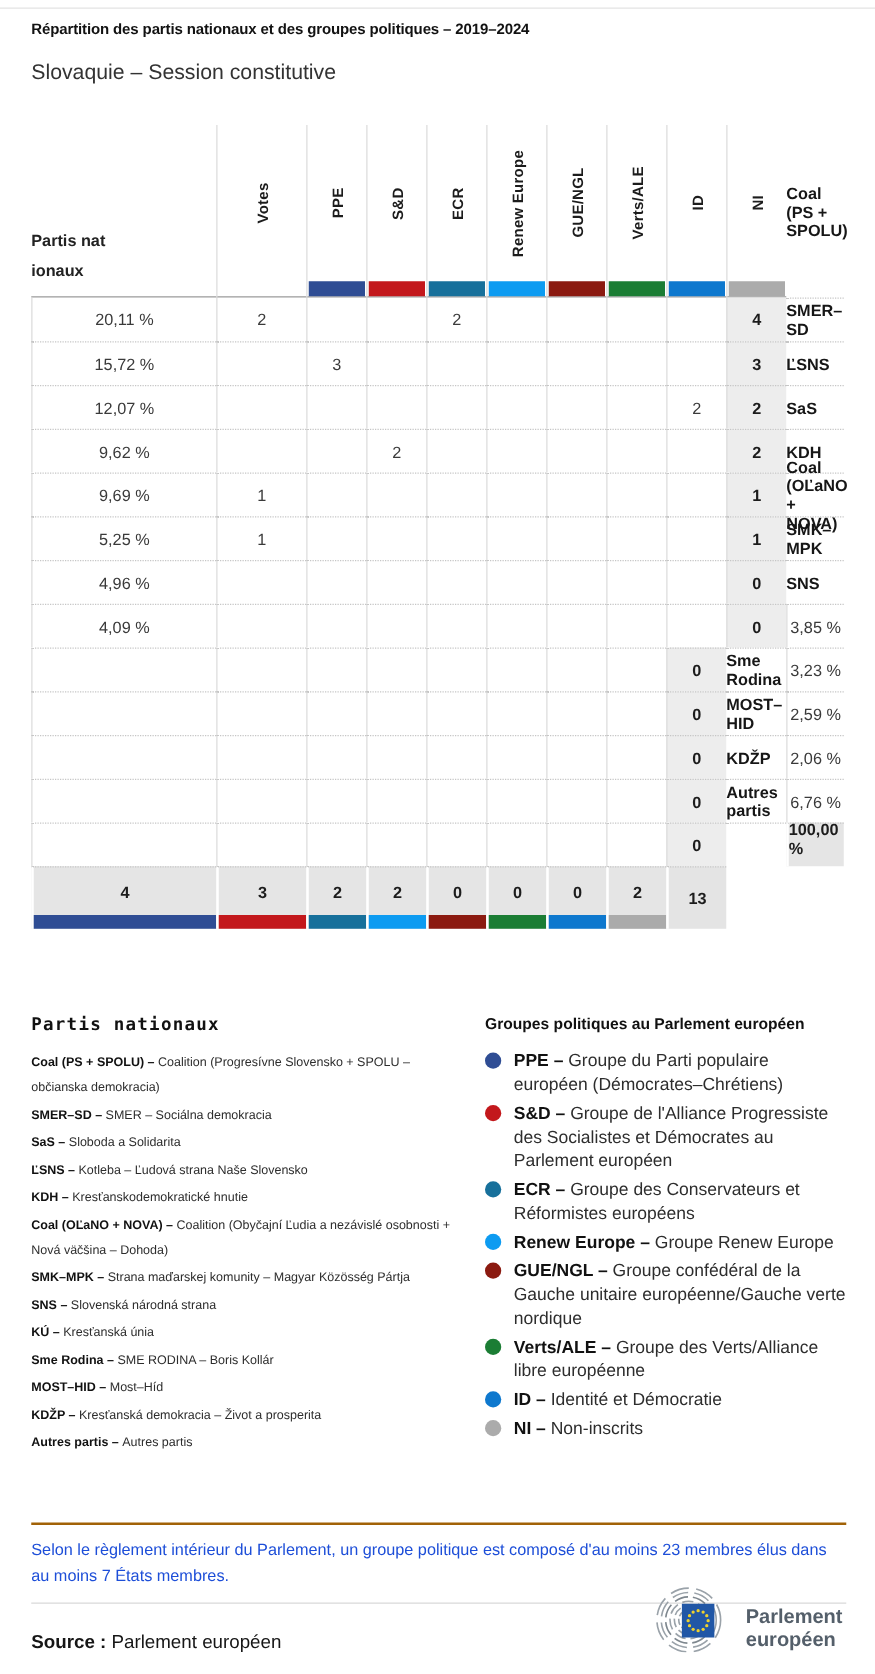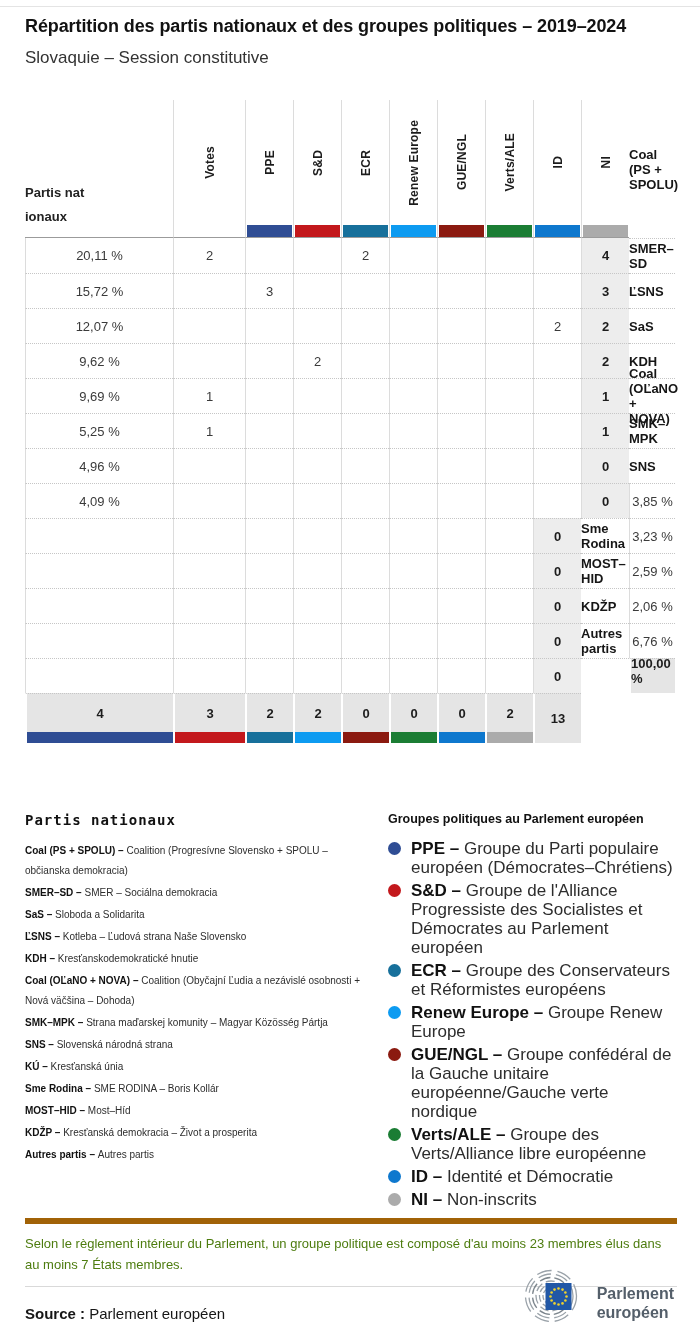--- a/index.html
+++ b/index.html
@@ -3,21 +3,21 @@
 <meta charset="utf-8">
 <style>
   * { box-sizing: border-box; }
   html,body { margin:0; padding:0; }
   body {
     width:700px; height:1339px; position:relative; background:#ffffff;
     font-family:"Liberation Sans", sans-serif; color:#1a1a1a; overflow:hidden;
   }
   .top-rule { position:absolute; top:6px; left:0; width:700px; border-top:1px solid #e4e4e4; }
 
-  .page-title { position:absolute; left:25px; top:16px; font-size:18px; font-weight:700; color:#121212; letter-spacing:-0.1px; }
+  .page-title { position:absolute; left:25px; top:16px; font-size:12px; font-weight:700; color:#121212; letter-spacing:-0.1px; }
   .page-subtitle { position:absolute; left:25px; top:48px; font-size:17px; font-weight:400; color:#333; }
 
   
   .grid {
     position:absolute; left:25px; top:100px;
     display:grid;
     grid-template-columns:148px 72px repeat(8,48px) 46px;
     grid-template-rows:138px repeat(13,35px) 50px;
   }
   .bl { border-left:1px solid #dcdcdc; }
@@ -51,27 +51,27 @@
   
   .legends { position:absolute; left:25px; top:812px; width:652px; display:flex; }
   .legend-left { width:363px; padding-right:28px; }
   .lp-head { font-family:"DejaVu Sans Mono", monospace; font-weight:700; font-size:14px; letter-spacing:1px; margin:0 0 13px 0; color:#111; }
   .lp-item { font-size:10px; line-height:20px; margin-bottom:2px; color:#2d2d2d; }
   .lp-item b { color:#111; }
   .legend-right { flex:1; }
   .lg-head { font-size:12.5px; font-weight:700; margin:0 0 13px 0; color:#111; }
   .lg-item { display:flex; margin-bottom:4px; }
   .lg-dot { width:13px; height:13px; border-radius:50%; margin:3px 10px 0 0; flex:none; }
-  .lg-text { font-size:17px; line-height:19px; color:#2d2d2d; }
+  .lg-text { font-size:14px; line-height:19px; color:#2d2d2d; }
   .lg-text b { color:#111; }
 
   
   .footnote { position:absolute; left:25px; top:1218px; width:652px;
-    border-top:6px solid #a16207; border-bottom:1px solid #d9d9d9;
-    padding:9px 0 11px; font-size:13px; line-height:21px; color:#4d7c0f; }
+    border-top:2px solid #a16207; border-bottom:1px solid #d9d9d9;
+    padding:9px 0 11px; font-size:13px; line-height:21px; color:#1d4ed8; }
   .source { position:absolute; left:25px; top:1305px; font-size:15px; color:#161616; }
   .source b { font-weight:700; }
   .logo { position:absolute; right:26px; top:1266px; display:flex; align-items:flex-end; }
   .logo-text { margin-left:9px; font-size:16px; font-weight:700; color:#545f6a; line-height:19px; }
 </style>
 </head>
 <body>
 
 <div class="top-rule"></div>
 

